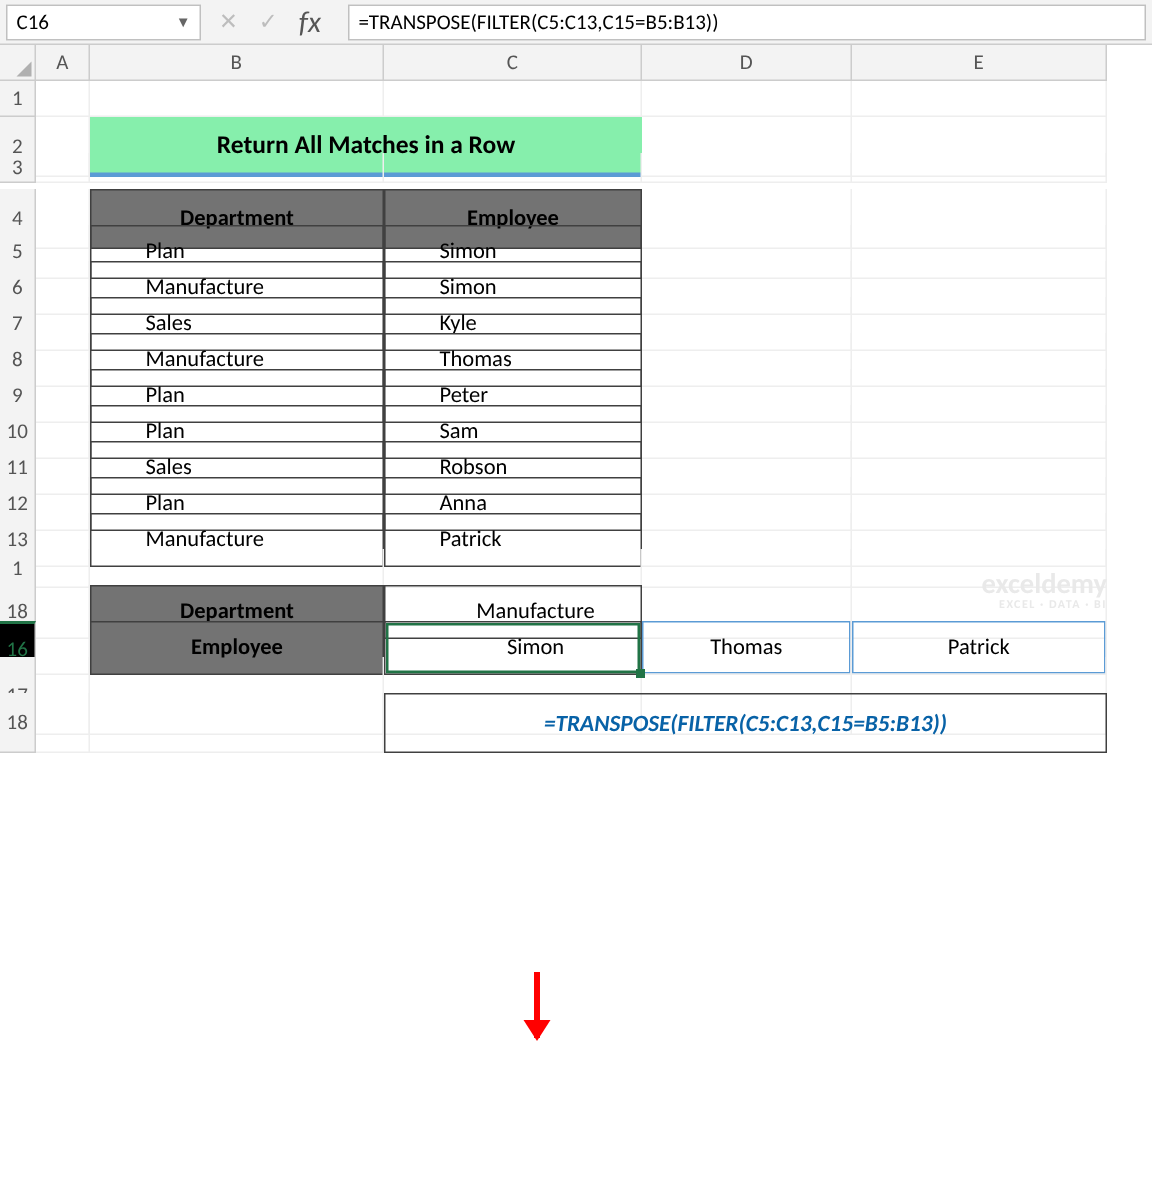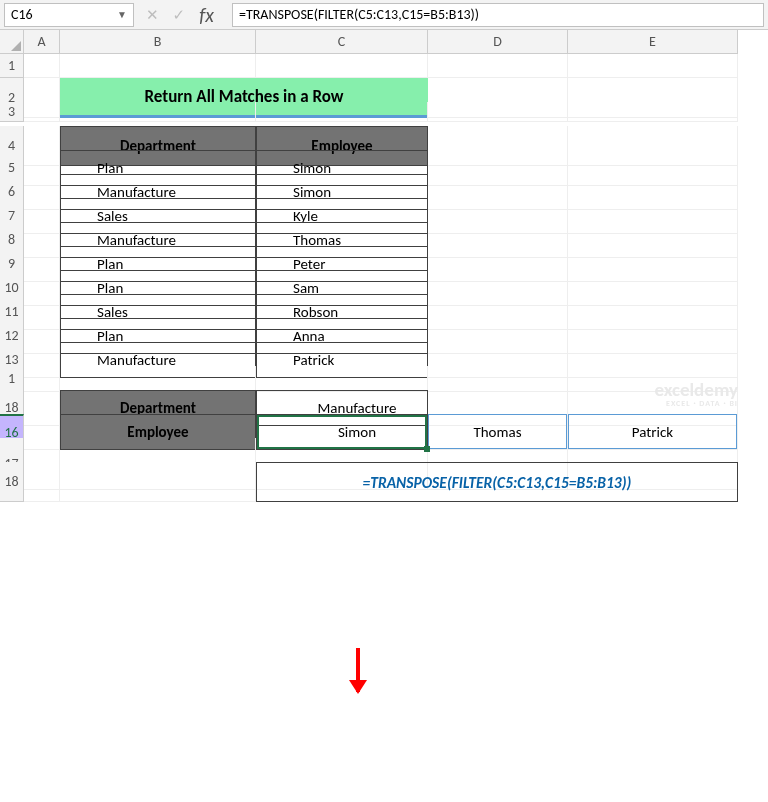--- a/index.html
+++ b/index.html
@@ -74,21 +74,21 @@
     border-right: 1px solid #ccc;
     border-bottom: 1px solid #ccc;
     text-align: center;
     color: #555;
     font-size: 14px;
     display: flex;
     align-items: center;
     justify-content: center;
   }
   .rowhead.sel {
-    background: #c4b5fd;
+    background: #000000;
     border-top: 2px solid #217346;
     border-bottom: 2px solid #217346;
     color: #217346;
   }
   .cell {
     border-right: 1px solid #eee;
     border-bottom: 1px solid #eee;
     display: flex;
     align-items: center;
     padding: 0 6px;

